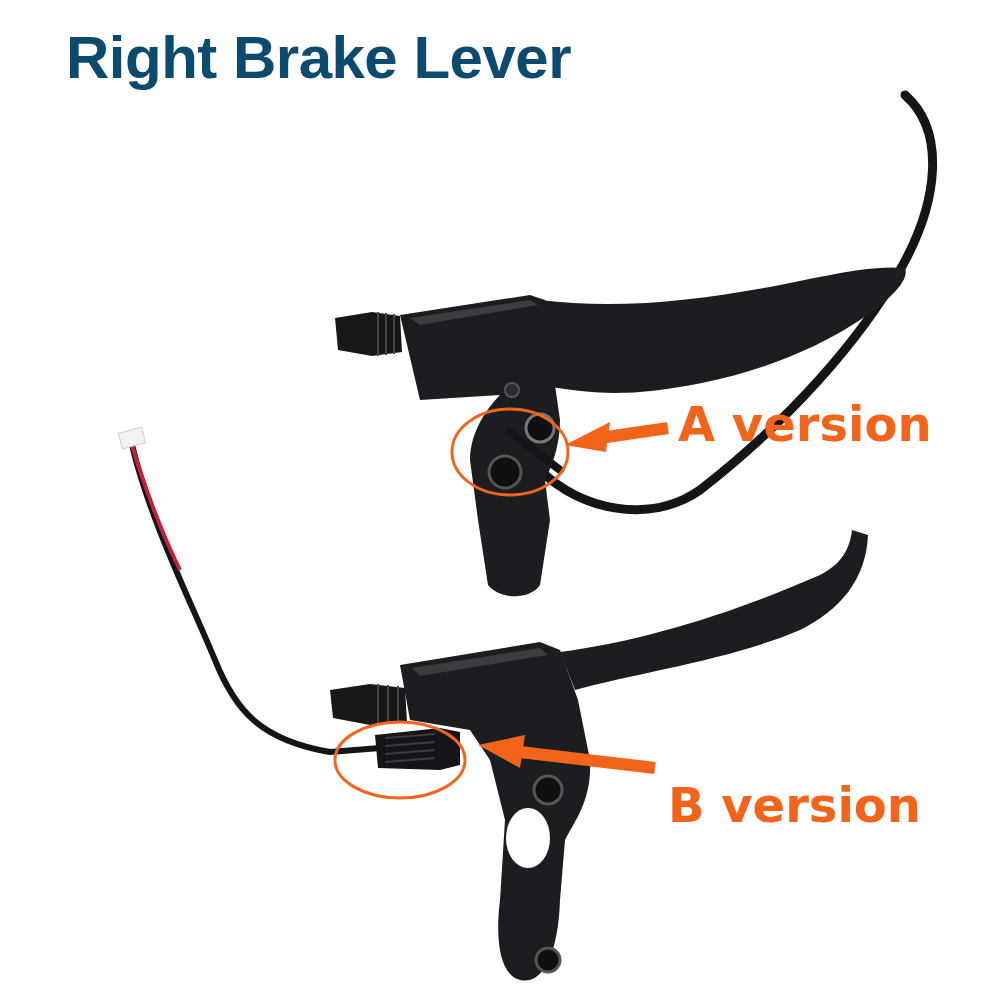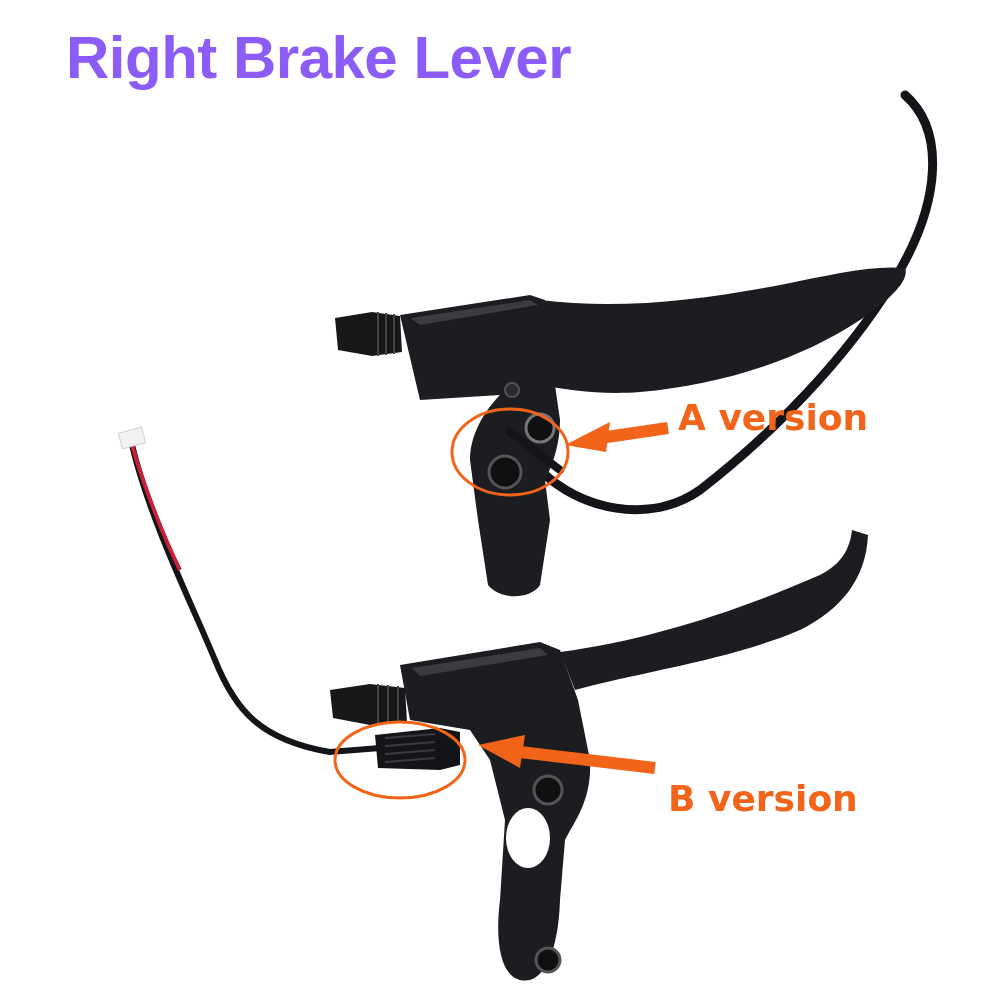--- a/index.html
+++ b/index.html
@@ -1,18 +1,18 @@
 <!DOCTYPE html>
 <html><head>
 <meta charset="utf-8">
 <style>
   html, body { margin:0; padding:0; background:#ffffff; }
   body { width:1000px; height:1000px; position:relative; overflow:hidden; font-family:"Liberation Sans", sans-serif; }
-  .title { position:absolute; left:66px; top:28px; font-size:60px; font-weight:bold; color:#8b5cf6; letter-spacing:-0.5px; line-height:1; }
-  .label { position:absolute; font-size:36px; font-weight:bold; color:#f26419; line-height:1; font-family:"DejaVu Sans", sans-serif; }
+  .title { position:absolute; left:66px; top:28px; font-size:60px; font-weight:bold; color:#0c4a6e; letter-spacing:-0.5px; line-height:1; }
+  .label { position:absolute; font-size:48px; font-weight:bold; color:#f26419; line-height:1; font-family:"DejaVu Sans", sans-serif; }
   .label-a { left:678px; top:400px; }
   .label-b { left:668px; top:781px; }
   svg.scene { position:absolute; left:0; top:0; }
 </style>
 </head>
 <body>
 
 <div class="title">Right Brake Lever</div>
 
 <svg class="scene" width="1000" height="1000" viewBox="0 0 1000 1000">

